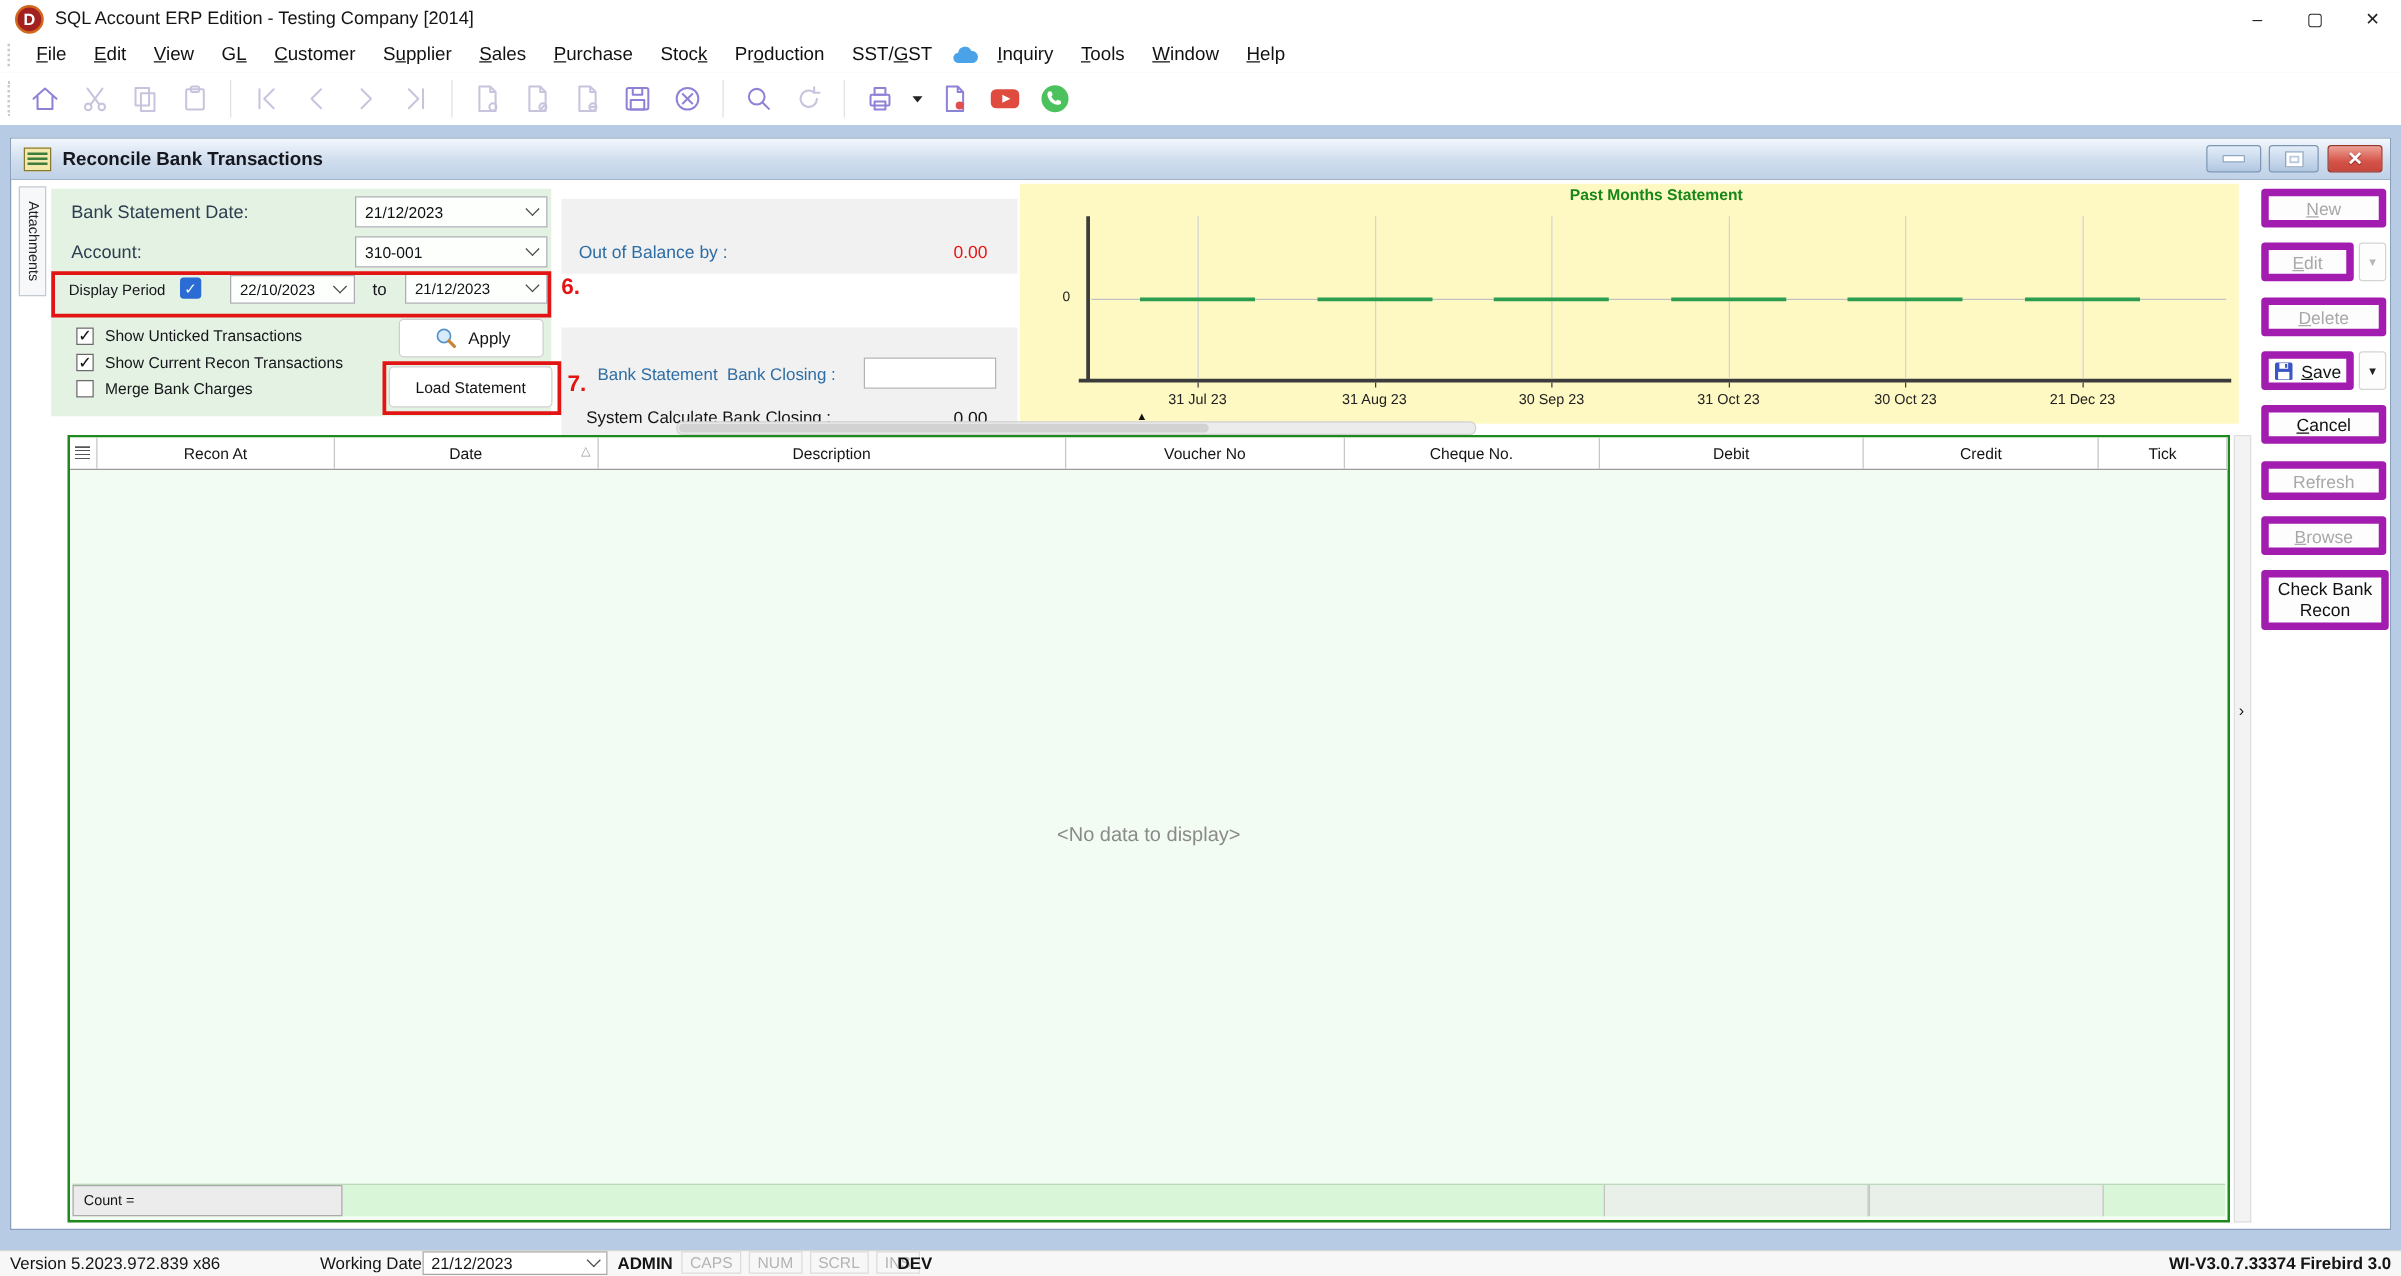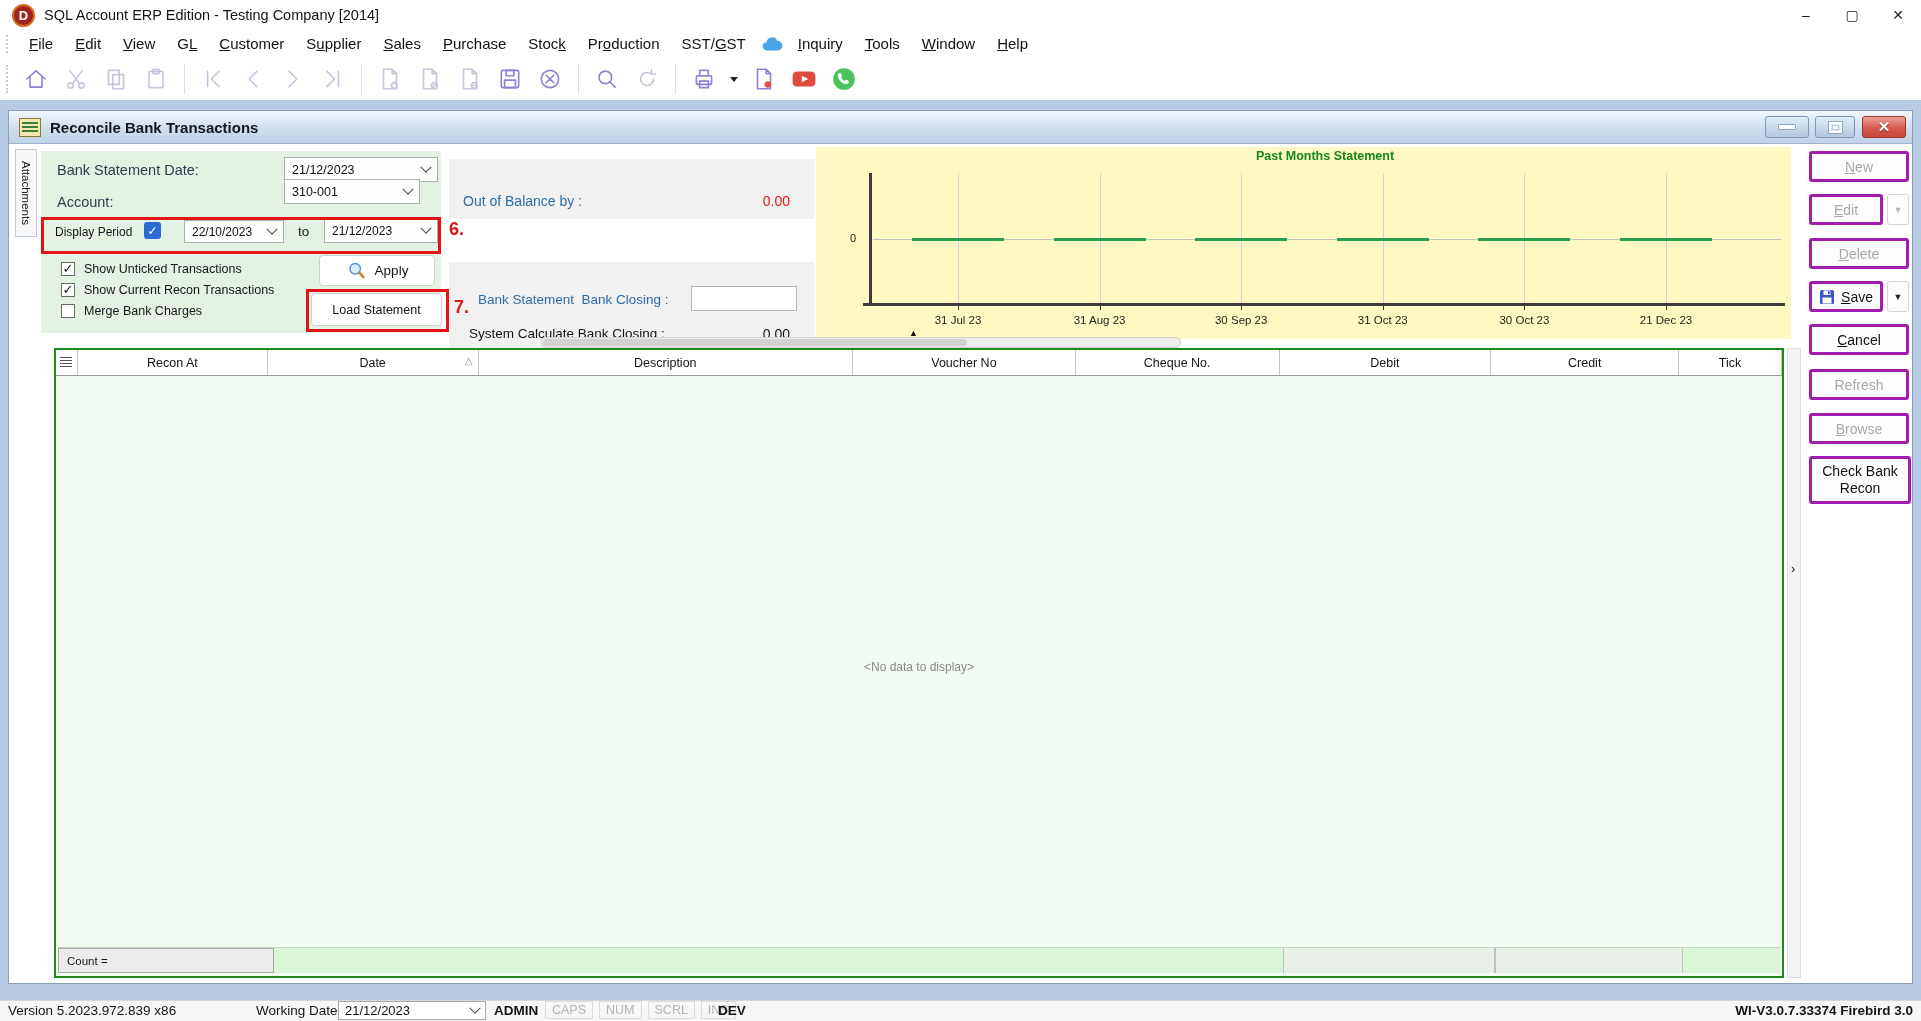--- a/index.html
+++ b/index.html
@@ -70,29 +70,29 @@
   
   .split{position:absolute;left:532px;top:226px;width:640px;height:11px;background:#ececec;border:1px solid #d0d0d0;border-radius:5px;box-sizing:border-box;}
   .split-thumb{position:absolute;left:1px;top:1px;width:424px;height:7px;background:#d2d2d2;border-radius:4px;}
   .split-caret{position:absolute;left:900px;top:217px;font-size:9px;color:#111;}
   
   .grid{position:absolute;left:45px;top:237px;width:1730px;height:630px;border:2px solid #1e8a1e;background:#f3fcf3;box-sizing:border-box;}
   .ghead{position:absolute;left:0;top:0;right:0;height:25px;background:#fff;border-bottom:1px solid #9a9a9a;display:flex;}
   .th{height:100%;border-right:1px solid #c6c6c6;box-sizing:border-box;display:flex;align-items:center;justify-content:center;font-size:12.5px;color:#141414;position:relative;}
   .selicon{width:12px;height:11px;background:repeating-linear-gradient(#555 0 1px,transparent 1px 3px);}
   .sortmark{position:absolute;right:5px;top:5px;font-size:10px;color:#9a9a9a;}
-  .nodata{position:absolute;left:0;right:0;top:310px;text-align:center;font-size:12px;color:#8a8a8a;}
+  .nodata{position:absolute;left:0;right:0;top:310px;text-align:center;font-size:16px;color:#8a8a8a;}
   .gfoot{position:absolute;left:2px;right:2px;bottom:3px;height:25px;background:#d9f6d9;border-top:1px solid #bcd9bc;}
   .countcell{position:absolute;left:0;top:0;width:216px;height:25px;background:#ececec;border:1px solid #ababab;box-sizing:border-box;font-size:11.5px;color:#141414;display:flex;align-items:center;padding-left:8px;}
   .fcell{position:absolute;top:0;height:25px;background:#e9efe9;border-left:1px solid #c2c2c2;border-right:1px solid #c2c2c2;box-sizing:border-box;}
   .rstrip{position:absolute;left:1778px;top:237px;width:14px;height:630px;background:#f3f3f3;border:1px solid #dedede;box-sizing:border-box;}
   .rarrow{position:absolute;left:3px;top:212px;font-size:13px;color:#222;}
   
   .sidepanel{position:absolute;left:1796px;top:36px;width:112px;height:500px;}
-  .sbtn{position:absolute;left:4px;width:100px;height:31px;background:#fdfdfd;border:3px solid #a21caf;border-radius:3px;box-sizing:border-box;display:flex;align-items:center;justify-content:center;font-size:14px;gap:6px;text-align:center;}
+  .sbtn{position:absolute;left:4px;width:100px;height:31px;background:#fdfdfd;border:6px solid #a21caf;border-radius:3px;box-sizing:border-box;display:flex;align-items:center;justify-content:center;font-size:14px;gap:6px;text-align:center;}
   .sbtn.off{color:#a8a8a8;} .sbtn.on{color:#111;}
   .sdrop{position:absolute;width:22px;height:31px;background:#fdfdfd;border:1px solid #d4d4d4;border-radius:3px;box-sizing:border-box;display:flex;align-items:center;justify-content:center;font-size:9px;}
   
   .statusbar{position:absolute;left:0;top:1000px;width:100%;height:21px;background:#f7f7f7;border-top:1px solid #d8d8d8;font-size:13.5px;color:#141414;}
   .st-version{position:absolute;left:8px;top:2px;}
   .st-wd{position:absolute;left:256px;top:2px;width:82px;overflow:hidden;white-space:nowrap;}
   .st-combo{position:absolute;left:338px;top:0px;width:148px;height:19px;background:#fff;border:1px solid #a8a8a8;box-sizing:border-box;display:flex;align-items:center;padding:0 6px;font-size:13px;}
   .st-user{position:absolute;left:494px;top:2px;width:45px;overflow:hidden;white-space:nowrap;font-weight:600;}
   .st-keys{position:absolute;left:545px;top:0px;display:flex;gap:6px;}
   .skey{border:1px solid #dcdcdc;color:#b4b4b4;font-size:12.5px;padding:1px 6px;}
@@ -285,21 +285,21 @@
 
     <div class="att-tab">Attachments</div>
 
     <div class="gpanel">
       <span class="flabel" style="left:16px;top:11px;">Bank Statement Date:</span>
       <div class="combo" style="left:243px;top:6px;width:154px;height:25px;">
         <span>21/12/2023</span>
         <span class="chev"></span>
       </div>
       <span class="flabel" style="left:16px;top:43px;">Account:</span>
-      <div class="combo" style="left:243px;top:28px;width:136px;height:25px;">
+      <div class="combo" style="left:243px;top:38px;width:154px;height:25px;">
         <span>310-001</span>
         <span class="chev"></span>
       </div>
       <span class="slabel" style="left:14px;top:74px;">Display Period</span>
       <span class="bluecb" style="left:103px;top:71px;">✓</span>
       <div class="combo" style="left:143px;top:69px;width:100px;height:23px;font-size:12px;">
         <span>22/10/2023</span>
         <span class="chev"></span>
       </div>
       <span class="slabel" style="left:257px;top:73px;font-size:13.5px;">to</span>

